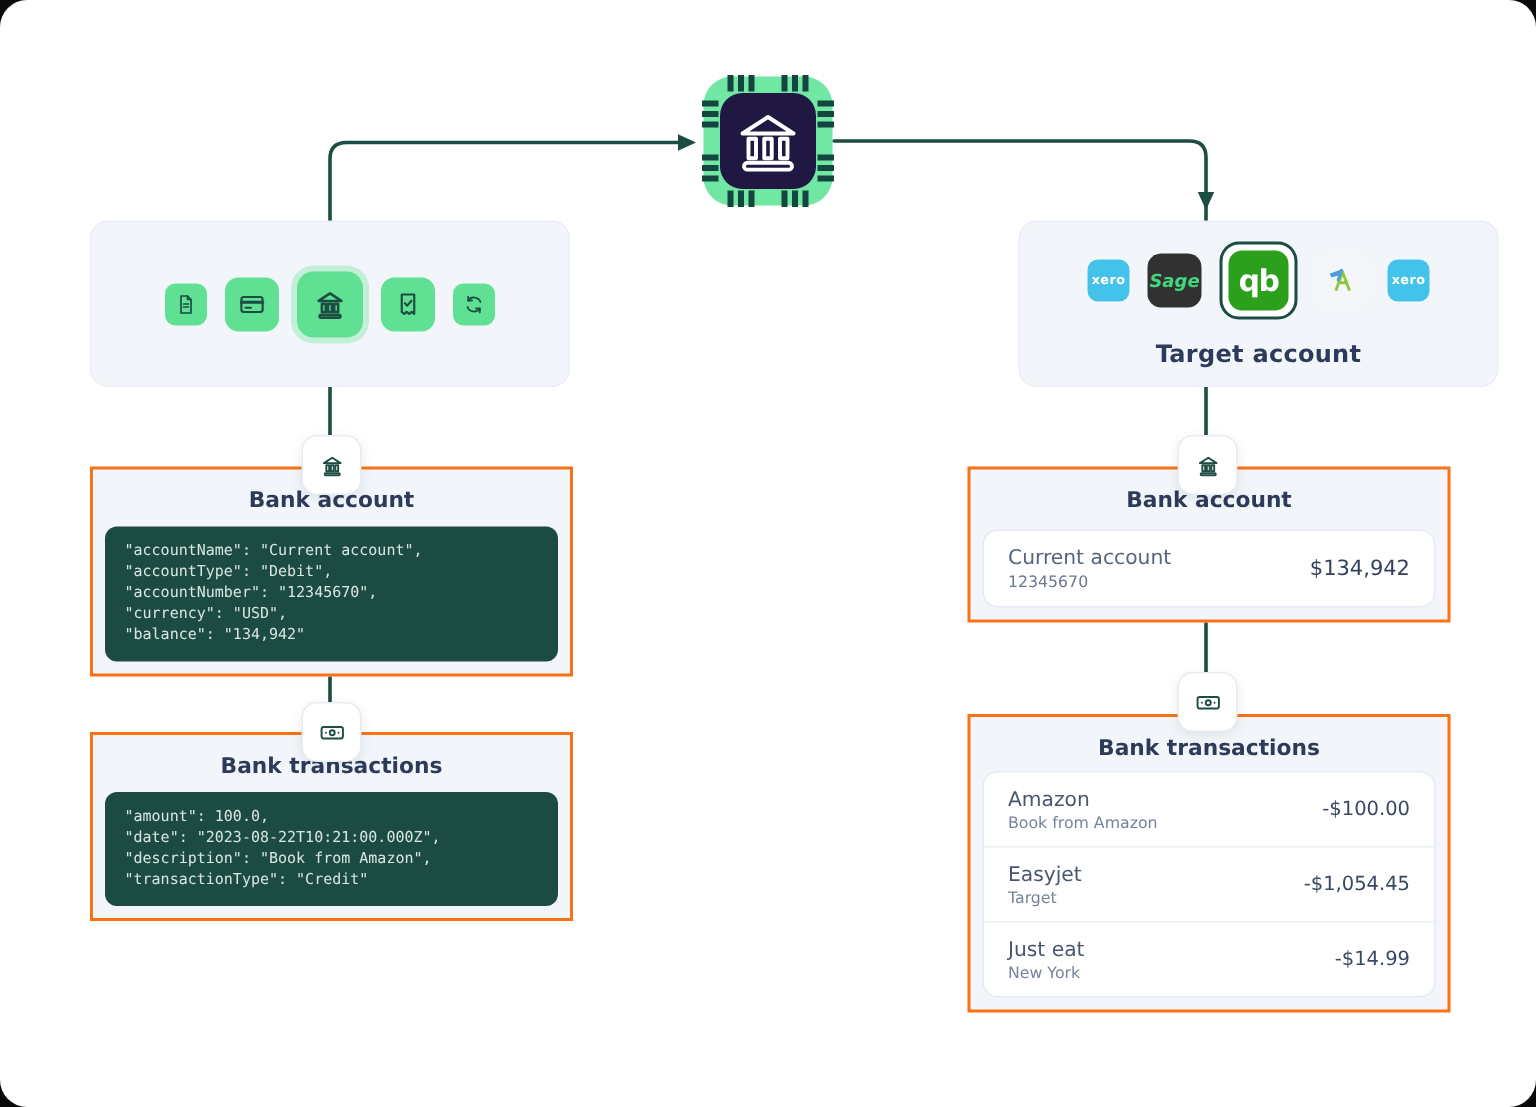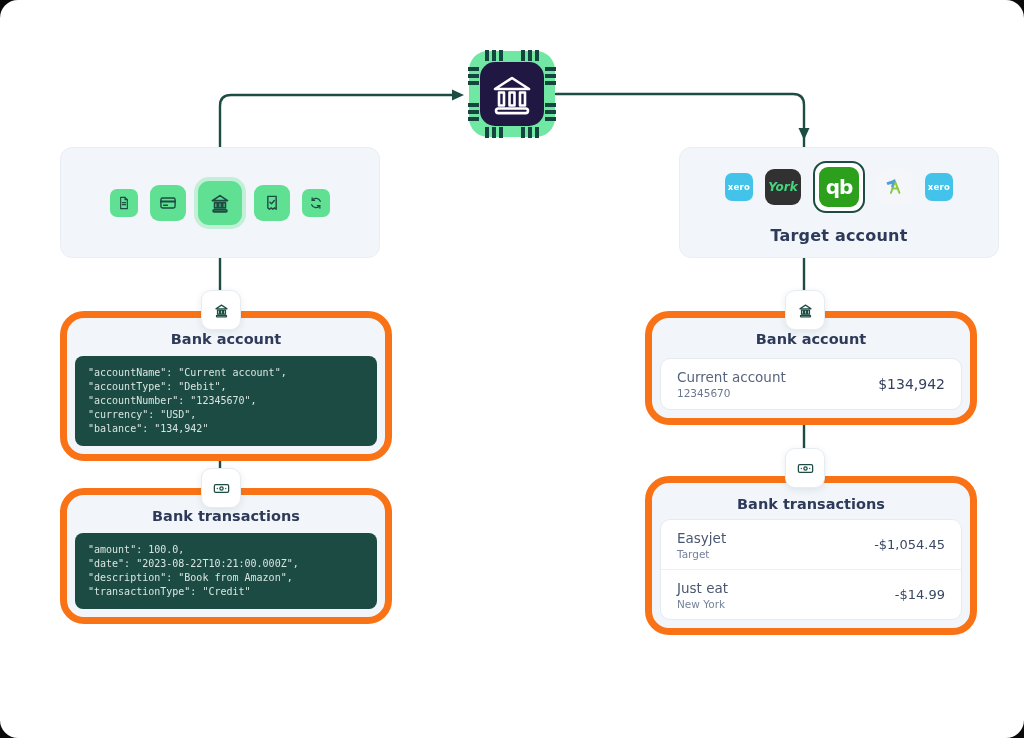--- a/index.html
+++ b/index.html
@@ -29,21 +29,21 @@
   .freeagent{background:#F4F6F9;}
   .qb-wrap{width:48px;height:48px;border:2px solid #1D4C43;border-radius:13px;background:#fff;display:flex;align-items:center;justify-content:center;}
   .qb{width:40px;height:40px;border-radius:9px;background:#2CA01C;color:#fff;display:flex;align-items:center;justify-content:center;
       font-size:20px;font-weight:700;letter-spacing:-1px;}
 
   
   .badge{position:absolute;width:38px;height:38px;background:#fff;border:1px solid #E7ECF2;border-radius:10px;
          box-shadow:0 2px 7px rgba(40,60,90,.10);display:flex;align-items:center;justify-content:center;color:#1D4C43;z-index:3;}
 
   
-  .card{position:absolute;width:302px;background:#F2F6FA;border:7px solid #f97316;border-radius:24px;padding:12px 8px 8px;z-index:2;}
+  .card{position:absolute;width:302px;background:#F2F6FA;border:2px solid #f97316;border-radius:0;padding:12px 8px 8px;z-index:2;}
   .card-title{font-size:14.5px;font-weight:700;color:#2E3A59;text-align:center;height:18px;line-height:18px;}
   .code{background:#1C4B44;border-radius:8px;padding:10px 13px;font-family:"DejaVu Sans Mono","Liberation Mono",monospace;
         font-size:10px;line-height:14px;color:#D9E5E1;white-space:pre;overflow:hidden;}
   .card-src-account{left:60px;top:311px;}
   .card-src-account .code{margin-top:8px;height:70px;}
   .card-src-tx{left:60px;top:488px;}
   .card-src-tx .code{margin-top:8px;height:56px;}
 
   .card-tgt-account{left:645px;top:311px;}
   .card-tgt-tx{left:645px;top:476px;}
@@ -159,21 +159,21 @@
       </div>
     </div>
   </div>
 
   <div class="panel panel-target">
     <div class="icon-row">
       <div class="app28 xero">
           <span>xero</span>
         </div>
       <div class="app36 sage">
-          <span>York</span>
+          <span>Sage</span>
         </div>
       <div class="qb-wrap">
         <div class="qb">
             <span>qb</span>
           </div>
       </div>
       <div class="app36 freeagent">
         <svg width="22" height="22" viewBox="0 0 24 24">
           <g stroke="#8DC63F" stroke-width="2.1" fill="none" stroke-linecap="round" stroke-linejoin="round">
             <path d="M7.5 18.5 L12 5.8 L16.8 18.5"></path>
@@ -251,20 +251,27 @@
       </div>
       <div class="acct-balance">$134,942</div>
     </div>
   </div>
 
   <div class="card card-tgt-tx">
     <div class="card-title">Bank transactions</div>
     <div class="inner tx-list">
       <div class="tx-row">
         <div>
+          <div class="tx-name">Amazon</div>
+          <div class="tx-desc">Book from Amazon</div>
+        </div>
+        <div class="tx-amount">-$100.00</div>
+      </div>
+      <div class="tx-row">
+        <div>
           <div class="tx-name">Easyjet</div>
           <div class="tx-desc">Target</div>
         </div>
         <div class="tx-amount">-$1,054.45</div>
       </div>
       <div class="tx-row">
         <div>
           <div class="tx-name">Just eat</div>
           <div class="tx-desc">New York</div>
         </div>

